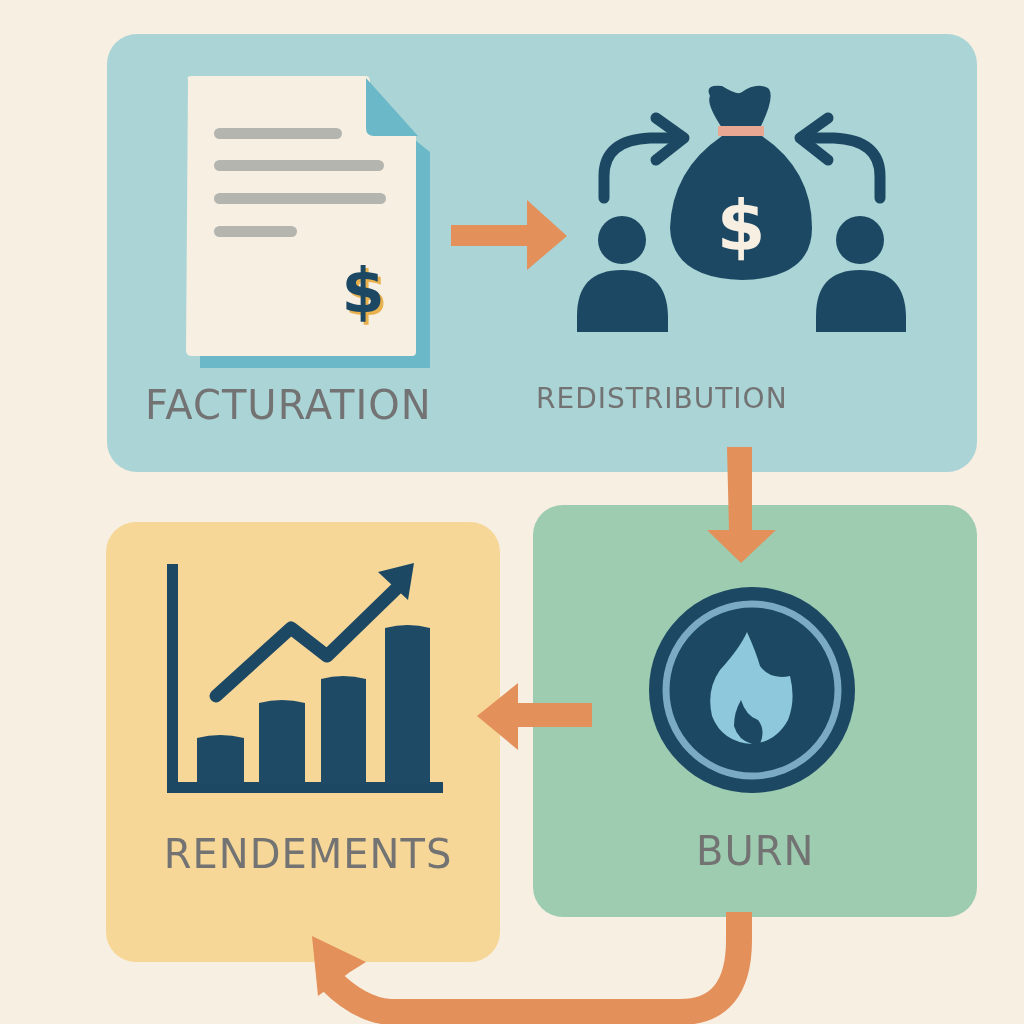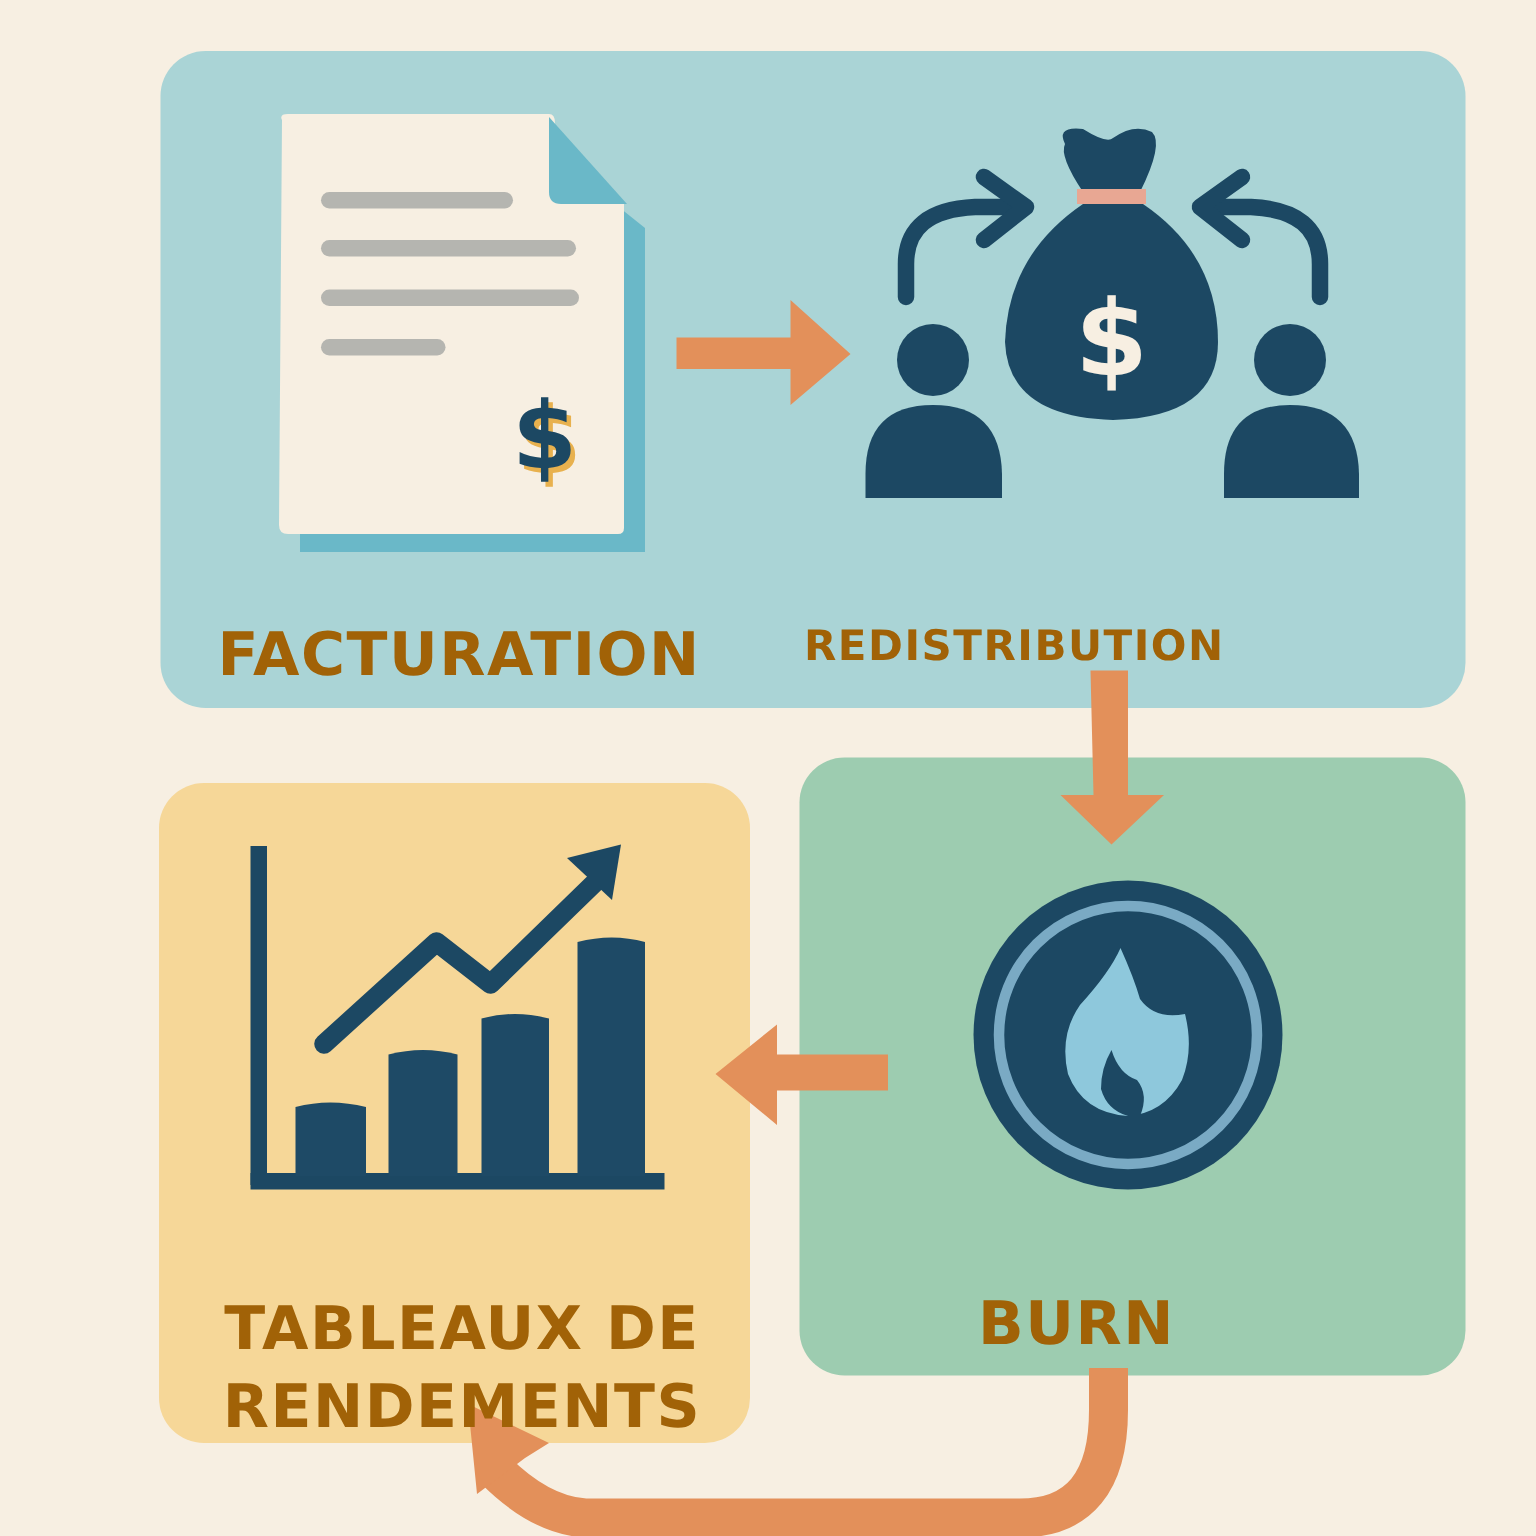--- a/index.html
+++ b/index.html
@@ -2,24 +2,24 @@
 <html><head>
 <meta charset="utf-8">
 <style>
   html, body { margin:0; padding:0; }
   body { width:1024px; height:1024px; background:#f7efe2; position:relative; overflow:hidden;
          font-family:"DejaVu Sans", "Liberation Sans", sans-serif; }
   .box { position:absolute; border-radius:30px; }
   #box-top { left:107px; top:34px; width:870px; height:438px; background:#aad4d6; }
   #box-yield { left:106px; top:522px; width:394px; height:440px; background:#f6d798; }
   #box-burn { left:533px; top:505px; width:444px; height:412px; background:#9dccb0; }
-  .label { position:absolute; color:#a16207; font-weight:bold; letter-spacing:1px; white-space:nowrap;margin-top:32px; }
+  .label { position:absolute; color:#737373; font-weight:normal; letter-spacing:1px; white-space:nowrap; }
   #lbl-fact { left:145px; top:382px; font-size:40px; }
   #lbl-redis { left:536px; top:382px; font-size:28px; }
-  #lbl-burn { left:652px; top:828px; font-size:40px; }
+  #lbl-burn { left:696px; top:828px; font-size:40px; }
   #lbl-yield { left:138px; top:828px; font-size:40px; line-height:52px; text-align:center; width:340px; }
   svg.overlay { position:absolute; left:0; top:0; }
 </style>
 </head>
 <body>
 
 <div class="box" id="box-top"></div>
 <div class="box" id="box-yield"></div>
 <div class="box" id="box-burn"></div>
 
@@ -79,15 +79,14 @@
   <g>
     <path d="M739 912 L739 940 Q739 1012 680 1012 L390 1012 Q360 1010 330 980" fill="none" stroke="#e3905a" stroke-width="26"></path>
     <path d="M312 936 L366 962 L350 972 L318 996 Z" fill="#e3905a"></path>
   </g>
 </svg>
 
 <div class="label" id="lbl-fact">FACTURATION</div>
 <div class="label" id="lbl-redis">REDISTRIBUTION</div>
 <div class="label" id="lbl-burn">BURN</div>
 <div class="label" id="lbl-yield">
-  <div>TABLEAUX DE</div>
   <div>RENDEMENTS</div>
 </div>
 
 </body></html>

